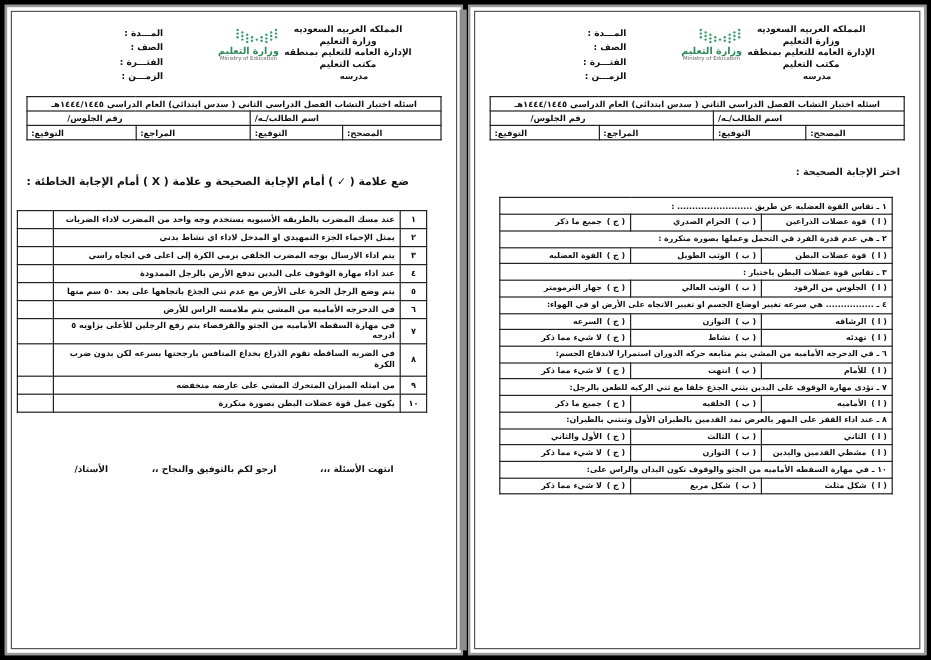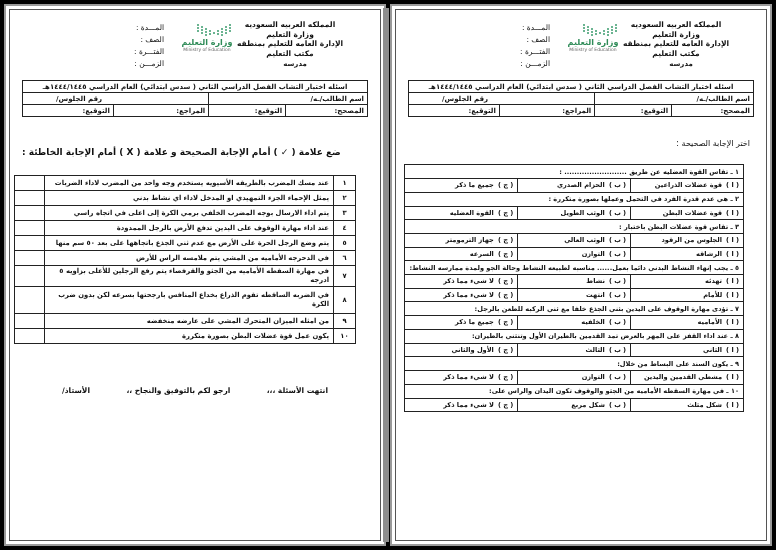--- a/index.html
+++ b/index.html
@@ -47,33 +47,33 @@
   }
   .hdr-org .school { text-align: center; display: block; margin-top: 2px; margin-right: -10px; font-size: 7px; }
   .hdr-logo {
     position: absolute; left: 150px; top: 6px; width: 70px; height: 48px;
     direction: ltr;
   }
   .hdr-logo .dots { display: flex; justify-content: center; gap: 2px; margin-left: 14px; }
   .hdr-logo .logo-text { font-size: 8px; color: #2e8b57; font-weight: bold; text-align: center; margin-top: 2px; direction: rtl; }
   .hdr-logo .logo-sub { font-size: 4.5px; color: #666; text-align: center; }
   .hdr-fields {
-    position: absolute; left: 72px; top: 4px; width: 70px;
-    font-size: 7.5px; font-weight: normal; line-height: 12px; text-align: right;
+    position: absolute; left: 44px; top: 4px; width: 70px;
+    font-size: 7.5px; font-weight: bold; line-height: 12px; text-align: right;
   }
 
   table { border-collapse: collapse; width: 100%; }
   .info-table { margin: 0 0 0 0; border-radius: 18px; }
   .info-table td {
     border: 1px solid #222; font-size: 7px; font-weight: bold;
-    height: 12px; padding: 0 3px; text-align: right; white-space: nowrap;
+    height: 12px; padding: 0 3px; text-align: left; white-space: nowrap;
   }
   .info-table td.center { text-align: center; }
 
-  .instruction { font-size: 8px; font-weight: normal; margin-top: 22px; padding-right: 4px; }
+  .instruction { font-size: 8px; font-weight: bold; margin-top: 22px; padding-right: 4px; }
   .instruction-left { font-size: 9px; font-weight: bold; margin-top: 30px; text-align: left; padding-right: 10px; }
 
   .tf-table { margin-top: 18px; width: 342px; margin-right: 12px; }
   .tf-table td {
     border: 1px solid #222; font-size: 6.8px; font-weight: bold;
     padding: 1px 4px; text-align: right; line-height: 9px; height: 15px;
   }
   .tf-table td.num { width: 22px; text-align: center; }
   .tf-table td.ans { width: 30px; }
   .tf-table tr.tall td { height: 27px; }
@@ -357,56 +357,56 @@
           </tr>
           <tr>
                 <td class="q" colspan="3">٣ ـ تقاس قوة عضلات البطن باختبار :</td>
               </tr>
           <tr>
             <td class="opt"><span class="lbl">( ا )</span><span>الجلوس من الرقود</span></td>
             <td class="opt"><span class="lbl">( ب )</span><span>الوثب العالي</span></td>
             <td class="opt"><span class="lbl">( ج )</span><span>جهاز الترمومتر</span></td>
           </tr>
           <tr>
+                <td class="q" colspan="3">٤ ـ ................ هي سرعه تغيير اوضاع الجسم او تغيير الاتجاه على الأرض او في الهواء:</td>
+              </tr>
+          <tr>
             <td class="opt"><span class="lbl">( ا )</span><span>الرشاقه</span></td>
             <td class="opt"><span class="lbl">( ب )</span><span>التوازن</span></td>
             <td class="opt"><span class="lbl">( ج )</span><span>السرعه</span></td>
           </tr>
           <tr>
-                <td class="q" colspan="3">٥ ـ يجب إنهاء النشاط البدني دائما بعمل...... مناسبه لطبيعه النشاط وحالة الجو ولمدة ممارسه النشاط:</td>
-              </tr>
-          <tr>
             <td class="opt"><span class="lbl">( ا )</span><span>تهدئه</span></td>
             <td class="opt"><span class="lbl">( ب )</span><span>نشاط</span></td>
             <td class="opt"><span class="lbl">( ج )</span><span>لا شيء مما ذكر</span></td>
           </tr>
           <tr>
+                <td class="q" colspan="3">٦ ـ في الدحرجه الأماميه من المشي يتم متابعه حركه الدوران استمرارا لاندفاع الجسم:</td>
+              </tr>
+          <tr>
             <td class="opt"><span class="lbl">( ا )</span><span>للأمام</span></td>
             <td class="opt"><span class="lbl">( ب )</span><span>انتهت</span></td>
             <td class="opt"><span class="lbl">( ج )</span><span>لا شيء مما ذكر</span></td>
           </tr>
           <tr>
                 <td class="q" colspan="3">٧ ـ تؤدى مهارة الوقوف على اليدين بثني الجذع خلفا مع ثني الركبه للطعن بالرجل:</td>
               </tr>
           <tr>
             <td class="opt"><span class="lbl">( ا )</span><span>الأماميه</span></td>
             <td class="opt"><span class="lbl">( ب )</span><span>الخلفيه</span></td>
             <td class="opt"><span class="lbl">( ج )</span><span>جميع ما ذكر</span></td>
           </tr>
           <tr>
                 <td class="q" colspan="3">٨ ـ عند اداء القفز على المهر بالعرض تمد القدمين بالطيران الأول وتنثني بالطيران:</td>
               </tr>
           <tr>
             <td class="opt"><span class="lbl">( ا )</span><span>الثاني</span></td>
             <td class="opt"><span class="lbl">( ب )</span><span>الثالث</span></td>
             <td class="opt"><span class="lbl">( ج )</span><span>الأول والثاني</span></td>
           </tr>
-          <tr>
-                <td class="q" colspan="3">٩ ـ يكون السند على البساط من خلال:</td>
-              </tr>
           <tr>
             <td class="opt"><span class="lbl">( ا )</span><span>مشطي القدمين واليدين</span></td>
             <td class="opt"><span class="lbl">( ب )</span><span>التوازن</span></td>
             <td class="opt"><span class="lbl">( ج )</span><span>لا شيء مما ذكر</span></td>
           </tr>
           <tr>
                 <td class="q" colspan="3">١٠ ـ في مهارة السقطه الأماميه من الجثو والوقوف تكون اليدان والراس على:</td>
               </tr>
           <tr>
             <td class="opt"><span class="lbl">( ا )</span><span>شكل مثلث</span></td>

